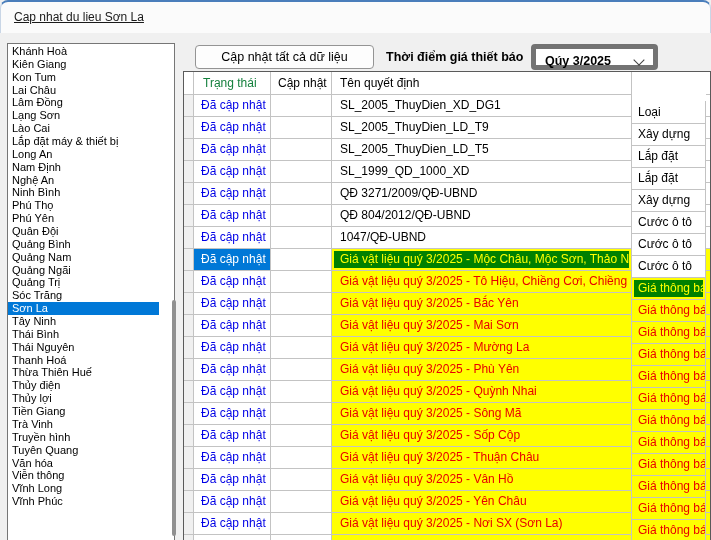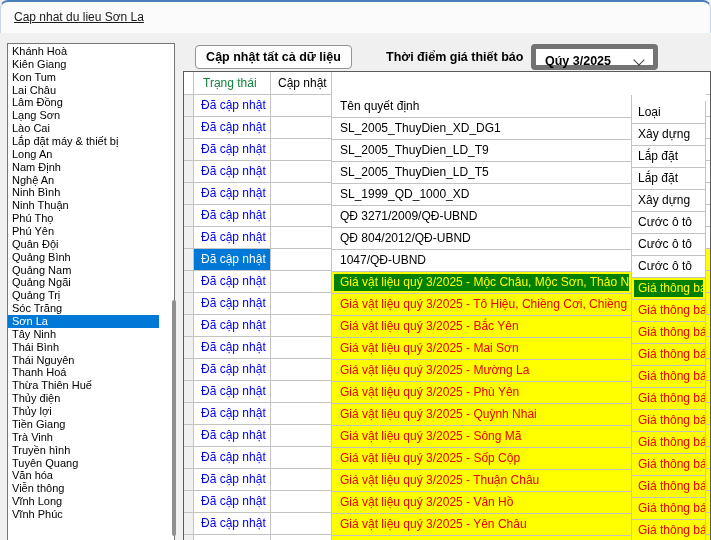--- a/index.html
+++ b/index.html
@@ -33,23 +33,23 @@
     height:12.86px; line-height:12.86px; font-size:11px;
     padding-left:4px; width:151px; white-space:nowrap; overflow:hidden;
   }
   .listbox li.selected{ background:#0078D7; color:#fff; }
   .list-scroll-thumb{
     position:absolute; left:172px; top:300px; width:4px; height:236px;
     background:#909090; border-radius:2px;
   }
   
   .btn-update-all{
-    position:absolute; left:195px; top:45px; width:157px; height:24px;
+    position:absolute; left:195px; top:45px; width:179px; height:24px;
     background:#FDFDFD; border:1px solid #949494; border-radius:4px;
-    font-weight:bold; font-size:12.5px; text-align:center; line-height:21px;
+    font-weight:normal; font-size:12.5px; text-align:center; line-height:21px;
     font-family:inherit; cursor:default;
   }
   .lbl-period{
     position:absolute; left:386px; top:45px; height:24px; line-height:24px;
     font-weight:bold; font-size:12.5px;
   }
   .combo{
     position:absolute; left:531px; top:44px; width:127px; height:26px;
     background:#fff; border:5px solid #737373; border-radius:4px;
   }
@@ -72,21 +72,21 @@
   .gcell{
     height:100%; border-right:1px solid #C3C3C3; border-bottom:1px solid #C3C3C3;
     font-size:12px; line-height:20px; white-space:nowrap; overflow:hidden;
     flex:none;
   }
   .header .gcell{ line-height:22px; background:#fff; }
   .c-rowhdr{ width:10px; background:#F0F0F0; }
   .c-status{ width:77px; padding-left:7px; color:#0000E6; }
   .header .c-status{ color:#15803d; padding-left:9px; }
   .c-update{ width:61px; padding-left:7px; }
-  .c-name{ width:300px; padding-left:8px;margin-top:23px; }
+  .c-name{ width:300px; padding-left:8px; }
   .c-loai{ width:74px; padding-left:6px;margin-top:29px; }
   .c-extra{ flex:1 1 auto; border-right:none; }
   
   .hl-yellow .c-name,.hl-yellow .c-loai,.hl-yellow .c-extra{
     background:#FFFF00; color:#E80000;
   }
   .hl-selected .c-status{ background:#0078D7; color:#fff; }
   .hl-selected .c-name,.hl-selected .c-loai,.hl-selected .c-extra{
     background:#008000; color:#FFFF00;
     box-shadow:inset 0 0 0 2px #FFFF00;
@@ -106,21 +106,20 @@
       <li>Kon Tum</li>
       <li>Lai Châu</li>
       <li>Lâm Đồng</li>
       <li>Lạng Sơn</li>
       <li>Lào Cai</li>
       <li>Lắp đặt máy &amp; thiết bị</li>
       <li>Long An</li>
       <li>Nam Định</li>
       <li>Nghệ An</li>
       <li>Ninh Bình</li>
-      <li>Ninh Thuận</li>
       <li>Phú Thọ</li>
       <li>Phú Yên</li>
       <li>Quân Đội</li>
       <li>Quảng Bình</li>
       <li>Quảng Nam</li>
       <li>Quảng Ngãi</li>
       <li>Quảng Trị</li>
       <li>Sóc Trăng</li>
       <li class="selected">Sơn La</li>
       <li>Tây Ninh</li>

